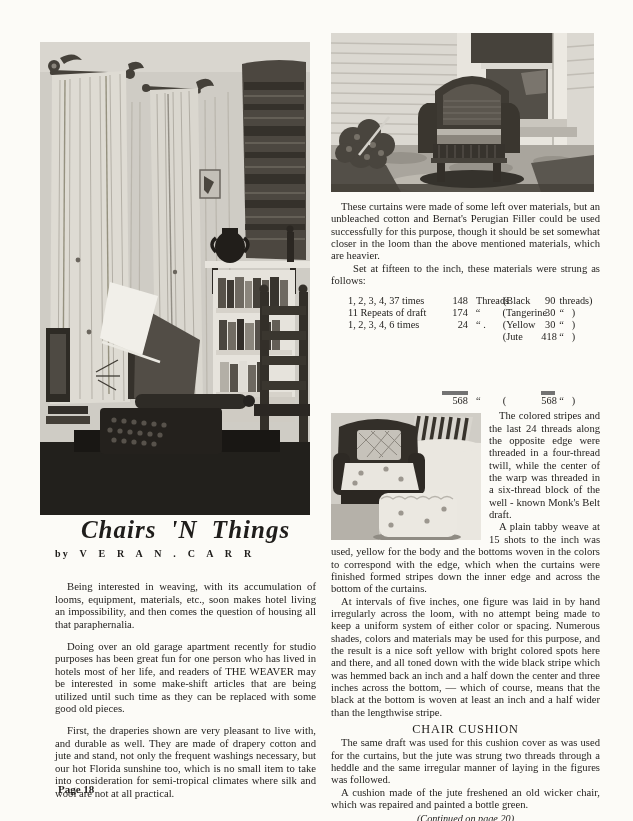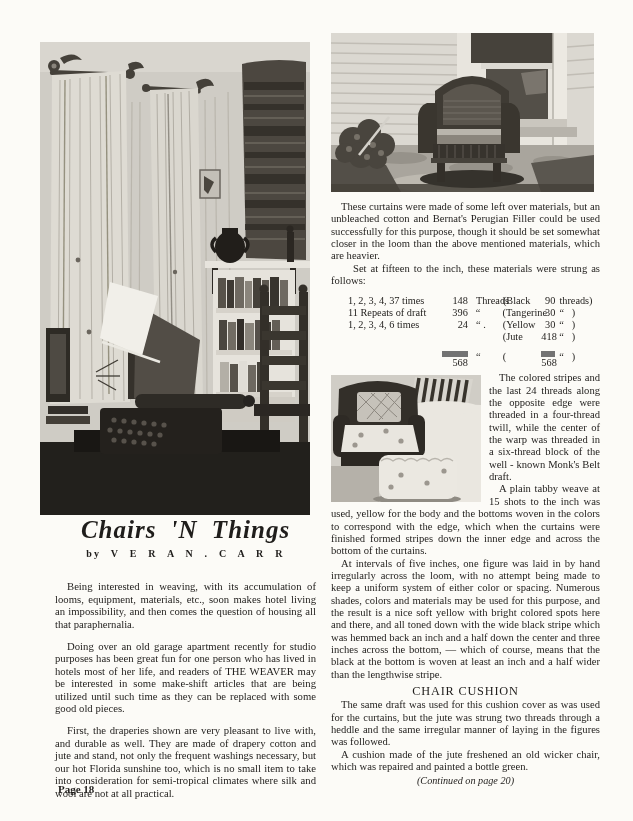--- a/index.html
+++ b/index.html
@@ -6,38 +6,38 @@
   .page{position:relative;width:633px;height:821px;background:#fcfbf7;overflow:hidden;
         font-family:"Liberation Serif","DejaVu Serif",serif;color:#1f1d1b;}
   .photo{display:block;}
   .photo-room{position:absolute;left:40px;top:42px;}
   .right-col{position:absolute;left:331px;top:33px;width:269px;
              font-size:10.6px;line-height:12.35px;text-align:justify;}
   .left-col{position:absolute;left:55px;top:516px;width:261px;
             font-size:10.7px;line-height:12.4px;text-align:justify;}
   .article-title{font-size:25px;line-height:27px;font-weight:bold;font-style:italic;
                  text-align:center;letter-spacing:1px;word-spacing:7px;text-indent:0;}
-  .byline{font-size:10px;font-weight:bold;text-align:center;letter-spacing:2.2px;
+  .byline{font-size:10px;font-weight:bold;letter-spacing:2.2px;
           word-spacing:5px;margin-top:5px;text-indent:0;}
   .left-col p.body{margin:10px 0 0;text-indent:12px;}
   .left-col p.body.first{margin-top:20px;}
   .right-col p{margin:0;text-indent:10px;}
   .right-col p.indent2{text-indent:22px;}
   .ttable{margin:8px 0 4px;font-size:10.3px;line-height:11.8px;text-align:left;}
   .tlabel{text-indent:0;}
-  .trow{display:flex;}
+  .trow{display:flex;align-items:flex-end;}
   .tc{white-space:pre;box-sizing:border-box;display:block;}
   .tc.draft{width:112px;padding-left:17px;}
   .tc.cnt{width:26px;text-align:right;}
   .tc.unit{width:32px;padding-left:8px;}
   .tc.colr{width:42px;padding-left:3px;}
   .tc.ccnt{width:14px;text-align:right;}
   .tc.cunit{width:45px;padding-left:4px;}
   .trow.total{margin-top:8px;}
-  .tc.sum{border-top:6px solid #737373;}
+  .tc.sum{border-top:4px solid #737373;margin-top:40px;}
   .photo-cushion-wrap{float:left;margin:3px 8px 4px 0;}
   .cushion-heading{font-size:12.3px;font-weight:normal;text-align:center;margin:4px 0 2px;
                    letter-spacing:0.8px;text-indent:0;}
   .continued{font-style:italic;text-align:center;font-size:10.2px;margin-top:2px;text-indent:0;}
   .footer{position:absolute;left:58px;top:783px;font-size:11px;font-weight:bold;}
   .clear{clear:both;}
 </style>
 </head>
 <body>
 
@@ -314,21 +314,21 @@
       <div class="trow">
         <span class="tc draft">1, 2, 3, 4, 37 times</span>
         <span class="tc cnt">148</span>
         <span class="tc unit">Threads</span>
         <span class="tc colr">(Black</span>
         <span class="tc ccnt">90</span>
         <span class="tc cunit">threads)</span>
       </div>
       <div class="trow">
         <span class="tc draft">11 Repeats of draft</span>
-        <span class="tc cnt">396</span>
+        <span class="tc cnt">174</span>
         <span class="tc unit">“</span>
         <span class="tc colr">(Tangerine</span>
         <span class="tc ccnt">30</span>
         <span class="tc cunit">“   )</span>
       </div>
       <div class="trow">
         <span class="tc draft">1, 2, 3, 4, 6 times</span>
         <span class="tc cnt">24</span>
         <span class="tc unit">“ .</span>
         <span class="tc colr">(Yellow</span>

